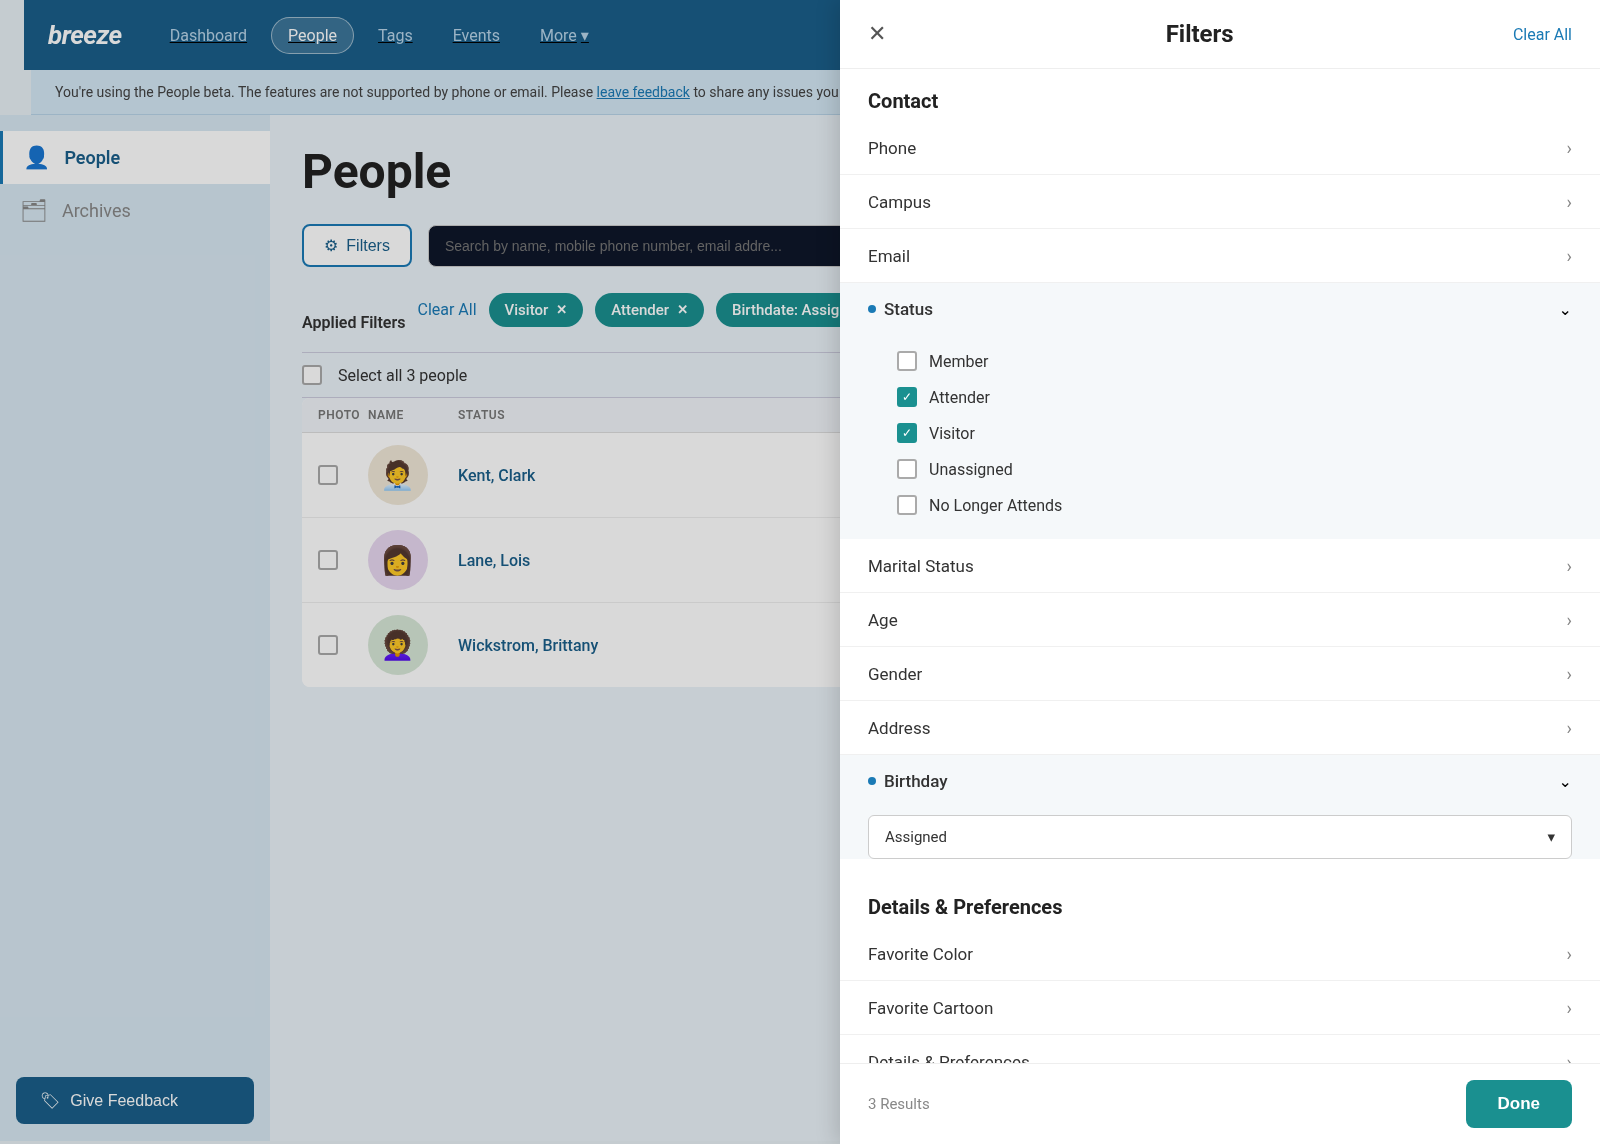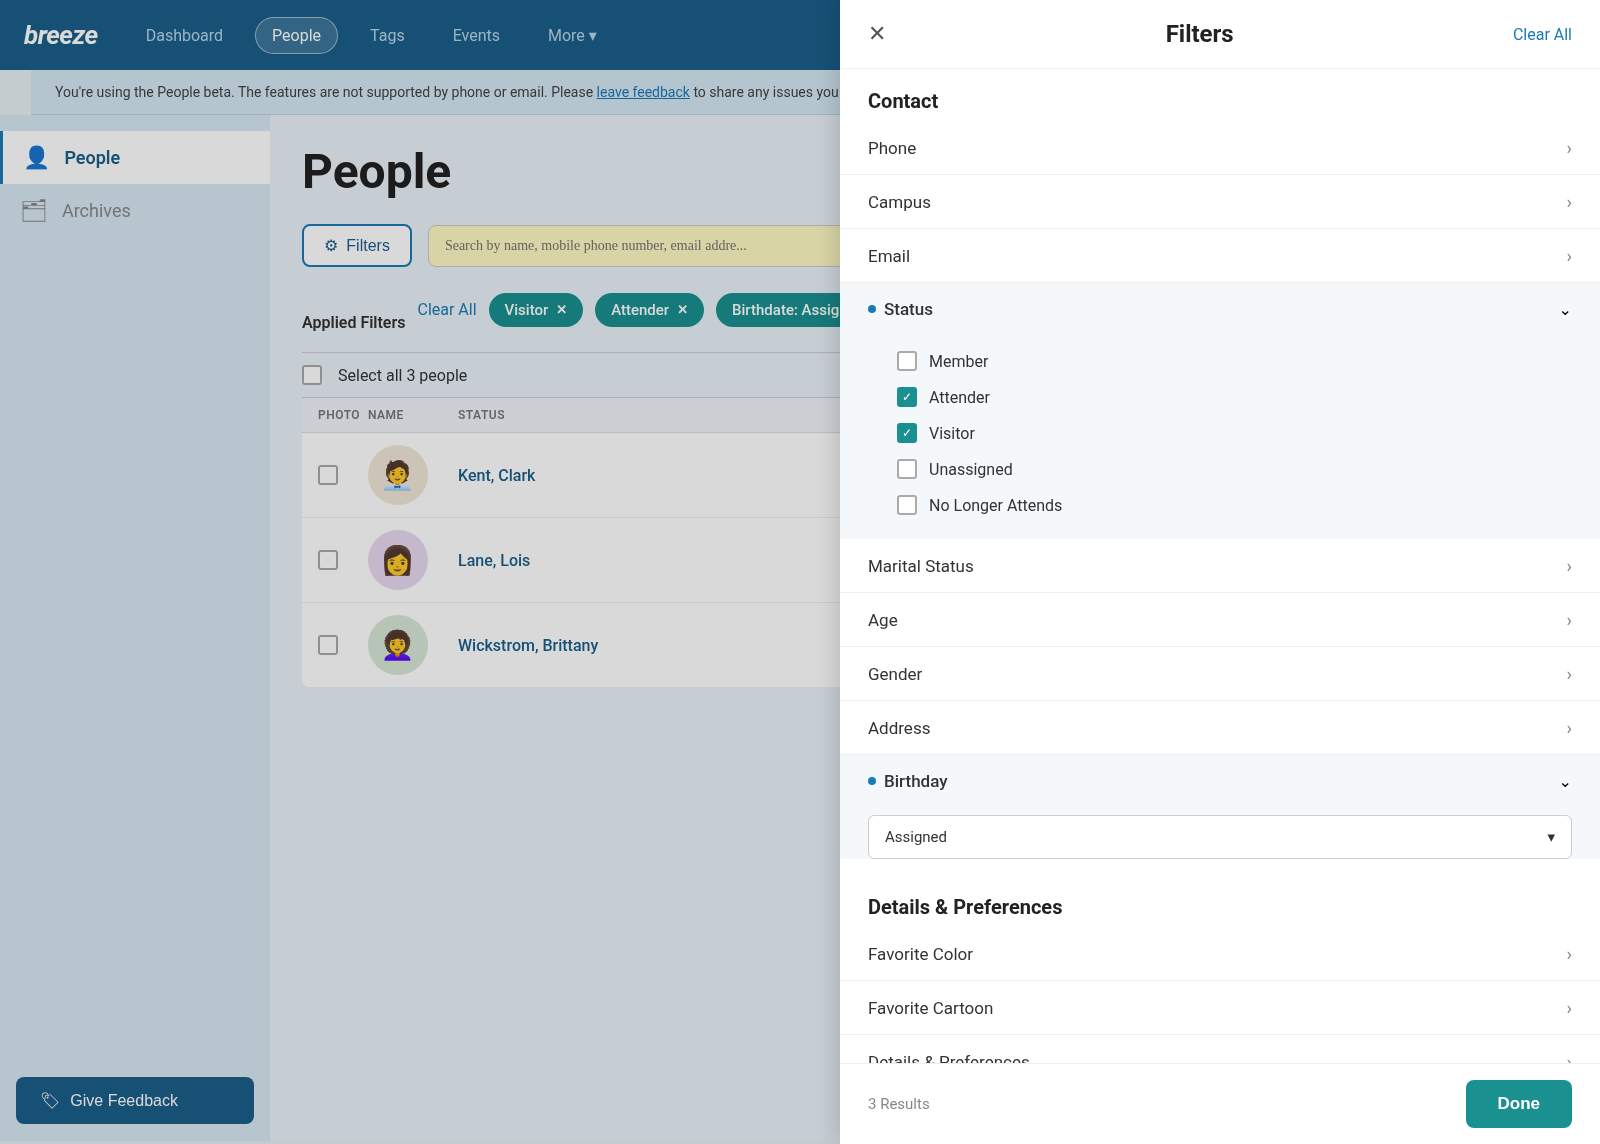--- a/index.html
+++ b/index.html
@@ -1,22 +1,22 @@
 <!DOCTYPE html>
 <html><head>
   <meta charset="utf-8">
   <style>
     * { box-sizing: border-box; margin: 0; padding: 0; }
     body { font-family: -apple-system, BlinkMacSystemFont, 'Segoe UI', Roboto, sans-serif; background: #e8f0f5; width: 1600px; min-height: 1144px; position: relative; overflow: hidden; }
 
     
-    .header { background: #1a5f8a; display: flex; align-items: center; height: 70px; padding: 0 24px; gap: 32px; }
+    .header { background: #1a5f8a; display: flex; align-items: center; height: 70px; padding: 0 24px; gap: 32px; margin-left: 24px; }
     .logo { color: white; font-size: 26px; font-weight: 700; letter-spacing: -0.5px; }
     .logo span { font-style: italic; }
-    .nav-items { display: flex; align-items: center; gap: 16px; }
+    .nav-items { display: flex; align-items: center; gap: 8px; text-decoration: underline; }
     .nav-item { color: #b8d4e8; font-size: 16px; padding: 8px 16px; border-radius: 20px; cursor: pointer; }
     .nav-item.active { background: rgba(255,255,255,0.15); color: white; border: 1.5px solid rgba(255,255,255,0.5); border-radius: 20px; }
     .nav-more { color: #b8d4e8; font-size: 16px; padding: 8px 16px; cursor: pointer; display: flex; align-items: center; gap: 4px; }
 
     
     .beta-banner { background: #d4e8f5; border-bottom: 1px solid #b8d4e8; padding: 14px 24px; font-size: 14px; color: #444; margin-left: 31px; }
     .beta-banner a { color: #1a7ab5; text-decoration: underline; cursor: pointer; }
 
     
     .layout { display: flex; height: calc(1144px - 70px - 48px); }
@@ -34,21 +34,21 @@
     
     .give-feedback-btn { position: absolute; bottom: 20px; left: 16px; background: #1a5f8a; color: white; border: none; border-radius: 8px; padding: 14px 24px; font-size: 16px; cursor: pointer; display: flex; align-items: center; gap: 10px; width: 238px; }
 
     
     .main-content { flex: 1; padding: 28px 32px; background: #eaf2f8; overflow-y: auto; }
     .page-title { font-size: 48px; font-weight: 700; color: #222; margin-bottom: 24px; }
 
     
     .toolbar { display: flex; align-items: center; gap: 16px; margin-bottom: 20px; }
     .filters-btn { display: flex; align-items: center; gap: 8px; border: 2px solid #1a7ab5; color: #1a5f8a; background: white; border-radius: 8px; padding: 10px 20px; font-size: 16px; font-weight: 500; cursor: pointer; }
-    .search-input { flex: 1; border: 1.5px solid #ccc; border-radius: 8px; padding: 12px 16px; font-size: 14px; color: #888; background: #fef9c3; max-width: 600px; font-family: Liberation Serif, serif; }
+    .search-input { flex: 1; border: 1.5px solid #ccc; border-radius: 8px; padding: 12px 16px; font-size: 14px; color: #888; background: #0f172a; max-width: 600px; }
 
     
     .applied-filters { display: flex; align-items: center; gap: 12px; margin-bottom: 20px; flex-wrap: wrap; }
     .applied-label { font-size: 16px; font-weight: 600; color: #333; margin-top: 26px; }
     .clear-all-link { font-size: 16px; color: #1a7ab5; cursor: pointer; text-decoration: none; }
     .filter-tag { display: flex; align-items: center; gap: 8px; background: #1a9090; color: white; border-radius: 20px; padding: 8px 16px; font-size: 15px; font-weight: 500; cursor: pointer; }
     .filter-tag .close { font-size: 13px; font-weight: 700; }
 
     
     .select-all-row { display: flex; align-items: center; gap: 16px; padding: 12px 0; border-top: 1px solid #ccd; border-bottom: 1px solid #ccd; margin-bottom: 0; }

